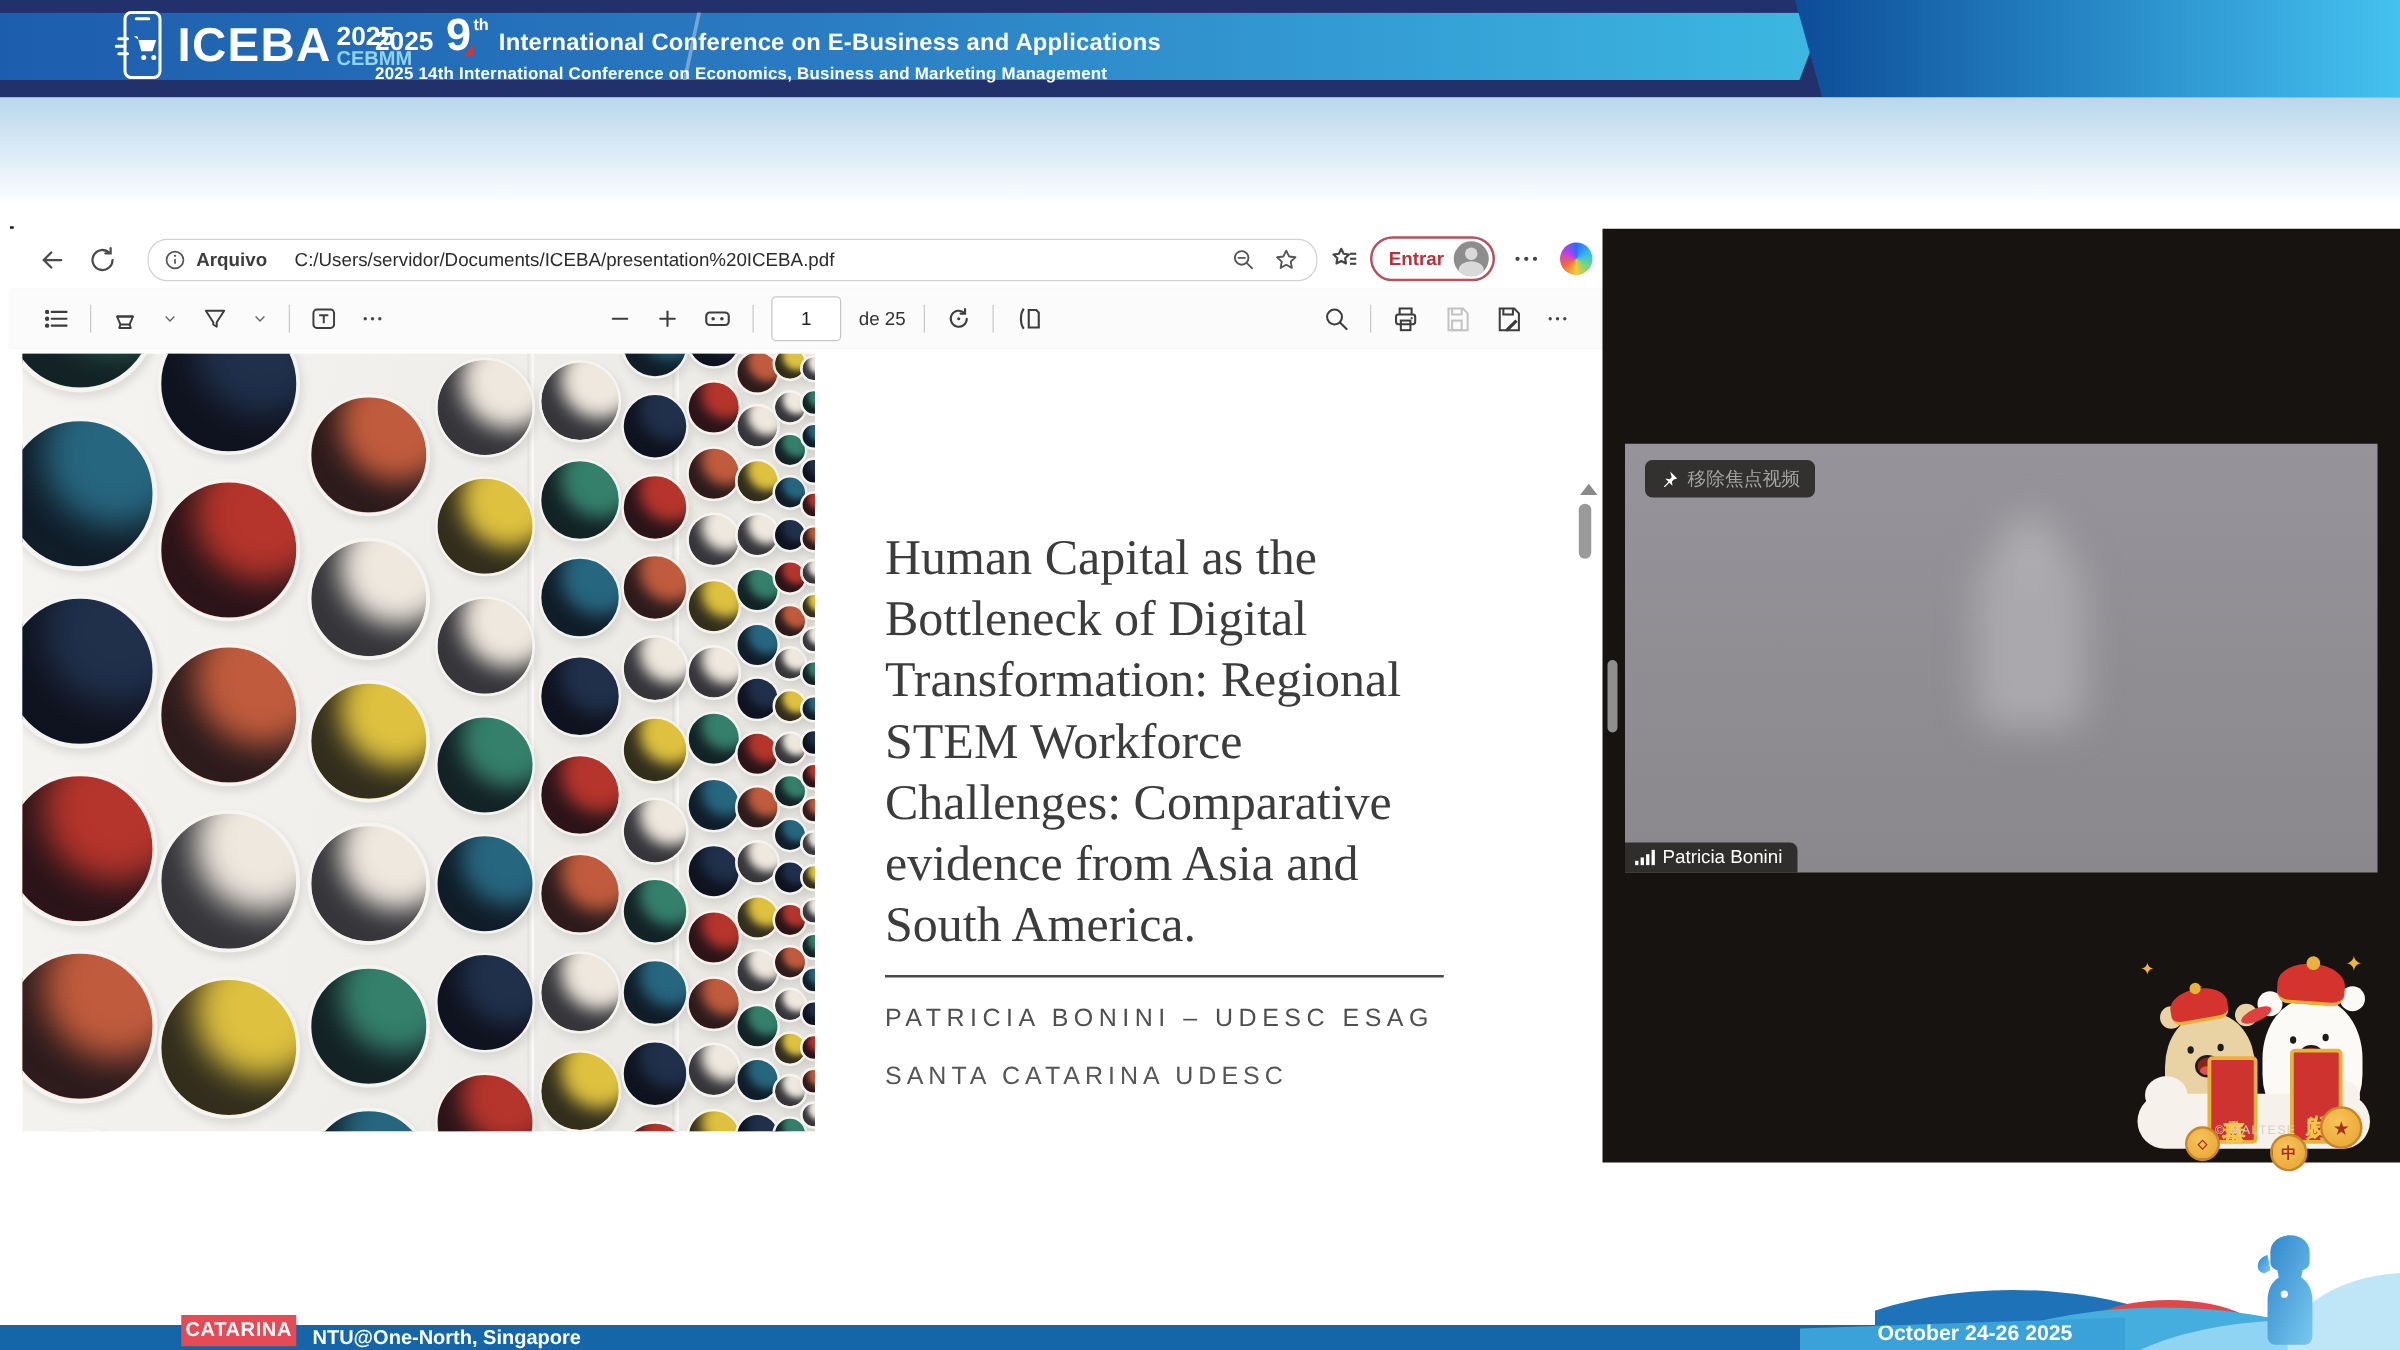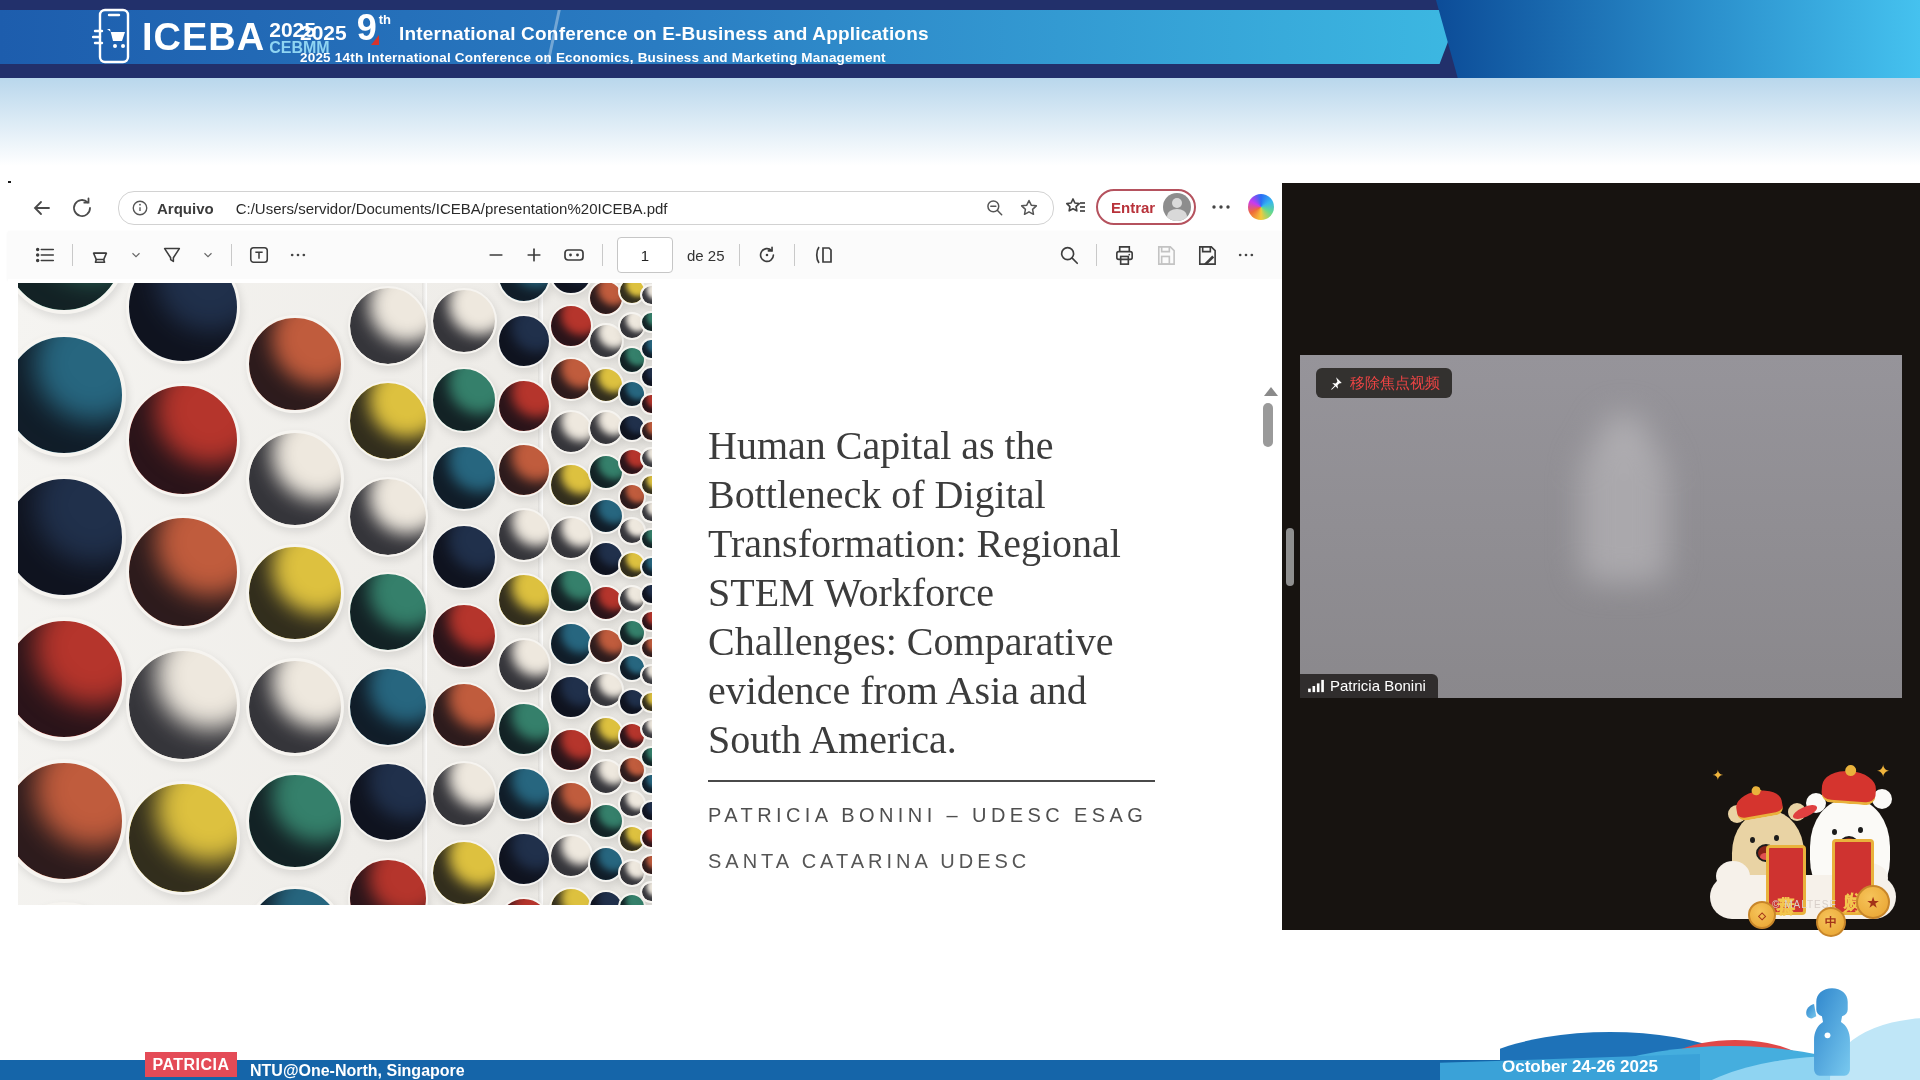--- a/index.html
+++ b/index.html
@@ -70,21 +70,21 @@
   .slide-author{font-size:20px;letter-spacing:4.4px;color:#4f4f4f;margin-top:22px;}
   .slide-affil{font-size:20px;letter-spacing:4px;color:#565656;margin-top:18px;line-height:33px;}
 
   .v-up{position:absolute;left:1256px;top:108px;width:0;height:0;border-left:7px solid transparent;border-right:7px solid transparent;border-bottom:9px solid #8a8a8a;}
   .v-thumb{position:absolute;left:1255px;top:124px;width:10px;height:44px;border-radius:5px;background:#9a9a9a;}
 
   
   .video-panel{position:absolute;left:1282px;top:183px;width:638px;height:747px;background:#171310;}
   .grip{position:absolute;left:4px;top:345px;width:8px;height:58px;border-radius:4px;background:#8f8f8f;}
   .video-tile{position:absolute;left:18px;top:172px;width:602px;height:343px;background:linear-gradient(#96949a,#8a888c);}
-  .pin-btn{position:absolute;left:16px;top:13px;height:30px;display:flex;align-items:center;gap:7px;background:rgba(42,40,38,.92);color:#ef4444;border:none;border-radius:6px;padding:0 12px;font-size:15px;font-family:"Liberation Sans",sans-serif;}
+  .pin-btn{position:absolute;left:16px;top:13px;height:30px;display:flex;align-items:center;gap:7px;background:rgba(42,40,38,.92);color:#a3a3a3;border:none;border-radius:6px;padding:0 12px;font-size:15px;font-family:"Liberation Sans",sans-serif;}
   .silhouette{position:absolute;left:280px;top:78px;width:88px;height:150px;background:#aaa8ac;border-radius:44px 44px 20px 20px;filter:blur(15px);}
   .silhouette:before{content:"";position:absolute;left:18px;top:-20px;width:52px;height:56px;border-radius:50%;background:#aeacb0;}
   .name-tag{position:absolute;left:0;bottom:0;display:flex;align-items:center;gap:6px;background:rgba(38,36,34,.9);color:#fff;font-size:15px;padding:3px 12px 4px 8px;border-radius:0 6px 0 0;}
 
   
   .sticker{position:absolute;left:424px;top:580px;width:200px;height:162px;}
   .spark{position:absolute;color:#f0b43c;font-size:14px;}
   .dog{position:absolute;border-radius:46% 46% 42% 42%;}
   .ear{position:absolute;border-radius:50%;}
   .eye{position:absolute;width:5px;height:6px;border-radius:50%;background:#1c1c1c;}
@@ -538,16 +538,16 @@
     <defs>
       <linearGradient id="mg" x1="0" y1="0" x2="1" y2="1">
         <stop offset="0" stop-color="#2f86cc"></stop>
           <stop offset="1" stop-color="#79c9ef"></stop>
       </linearGradient>
     </defs>
     <path fill="url(#mg)" d="M30 2c8 0 14 5 14 12v7c0 3-2 5-5 6l-1 5c5 3 8 9 8 16v26c0 3-2 6-5 6H19c-3 0-5-3-5-6V48c0-7 3-13 8-16l-1-5c-3-1-5-3-5-6v-7C16 7 22 2 30 2z"></path>
     <path fill="url(#mg)" d="M14 16c-4 1-7 4-7 8 0 3 2 5 5 5l4-2z"></path>
     <circle cx="26" cy="44" r="2.6" fill="#fff"></circle>
   </svg>
-  <div class="badge">PATRICIA</div>
+  <div class="badge">CATARINA</div>
   <div class="venue">NTU@One-North, Singapore</div>
 
 </div>
 
 </body></html>

